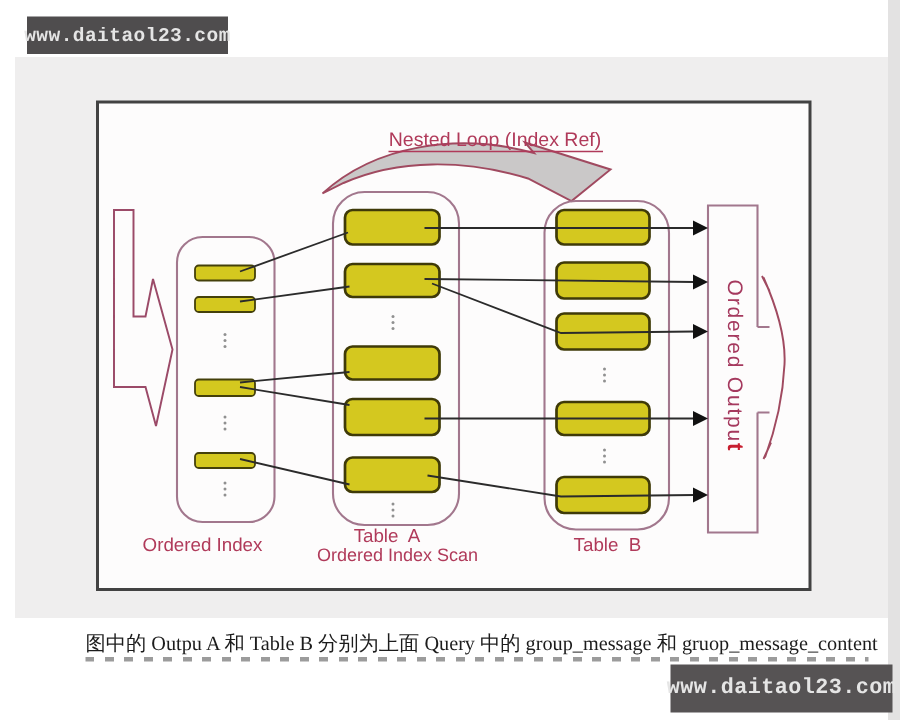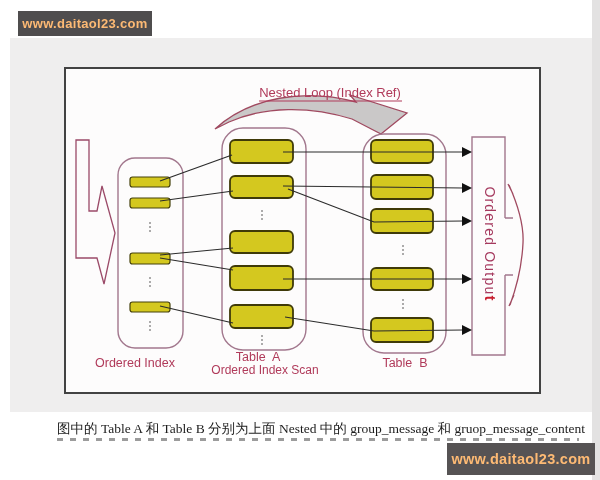--- a/index.html
+++ b/index.html
@@ -11,23 +11,23 @@
   .right-strip{position:absolute;top:0;right:0;width:8px;height:480px;background:#e3e2e2;}
   .panel{position:absolute;left:10px;top:38px;width:582px;height:374px;background:#efeeee;}
   .diagram-svg{position:absolute;left:0;top:0;}
   svg text{font-family:"Liberation Sans", sans-serif;fill:#b03a5a;white-space:pre;}
   .lbl{font-size:12.5px;}
   .lbl-sm{font-size:12px;}
   .nl{font-size:13px;}
   .out-txt{font-size:14px;letter-spacing:1.2px;fill:#a5395e;}
   .out-accent{fill:#c81f30;font-weight:bold;font-size:15px;}
   .wm{
-    position:absolute;background:#4f4d4e;color:#fdba74;
+    position:absolute;background:#4f4d4e;color:#e5e5e5;
     font-weight:bold;display:flex;align-items:center;justify-content:center;
-    font-family:Liberation Sans, sans-serif;letter-spacing:0.3px;
+    font-family:Liberation Mono, monospace;letter-spacing:0.3px;
   }
   .wm-top{left:18px;top:11px;width:134px;height:25px;font-size:13px;}
   .wm-bottom{left:447px;top:443px;width:148px;height:32px;font-size:14.5px;background:#565354;}
   .caption{
     position:absolute;left:57px;top:420px;width:532px;height:18px;
     font-family:"Liberation Serif", serif;font-size:13.5px;color:#1c1c1c;
     white-space:nowrap;overflow:hidden;
   }
   .caption-cut{
     position:absolute;left:57px;top:438px;width:522px;height:3px;opacity:0.55;
@@ -124,17 +124,17 @@
     <polygon points="462,274 472,279 462,284"></polygon>
     <polygon points="462,325 472,330 462,335"></polygon>
   </g>
 
   <text x="135" y="367" text-anchor="middle" class="lbl">Ordered Index</text>
   <text x="258" y="361" text-anchor="middle" class="lbl">Table  A</text>
   <text x="265" y="374" text-anchor="middle" class="lbl-sm">Ordered Index Scan</text>
   <text x="405" y="367" text-anchor="middle" class="lbl">Table  B</text>
 </svg>
 
-<div class="caption">图中的 Table A 和 Table B 分别为上面 Nested 中的 group_message 和 gruop_message_content</div>
+<div class="caption">图中的 Outpu A 和 Table B 分别为上面 Query 中的 group_message 和 gruop_message_content</div>
 <div class="caption-cut"></div>
 
 <div class="wm wm-top">www.daitaol23.com</div>
 <div class="wm wm-bottom">www.daitaol23.com</div>
 
 </body></html>

